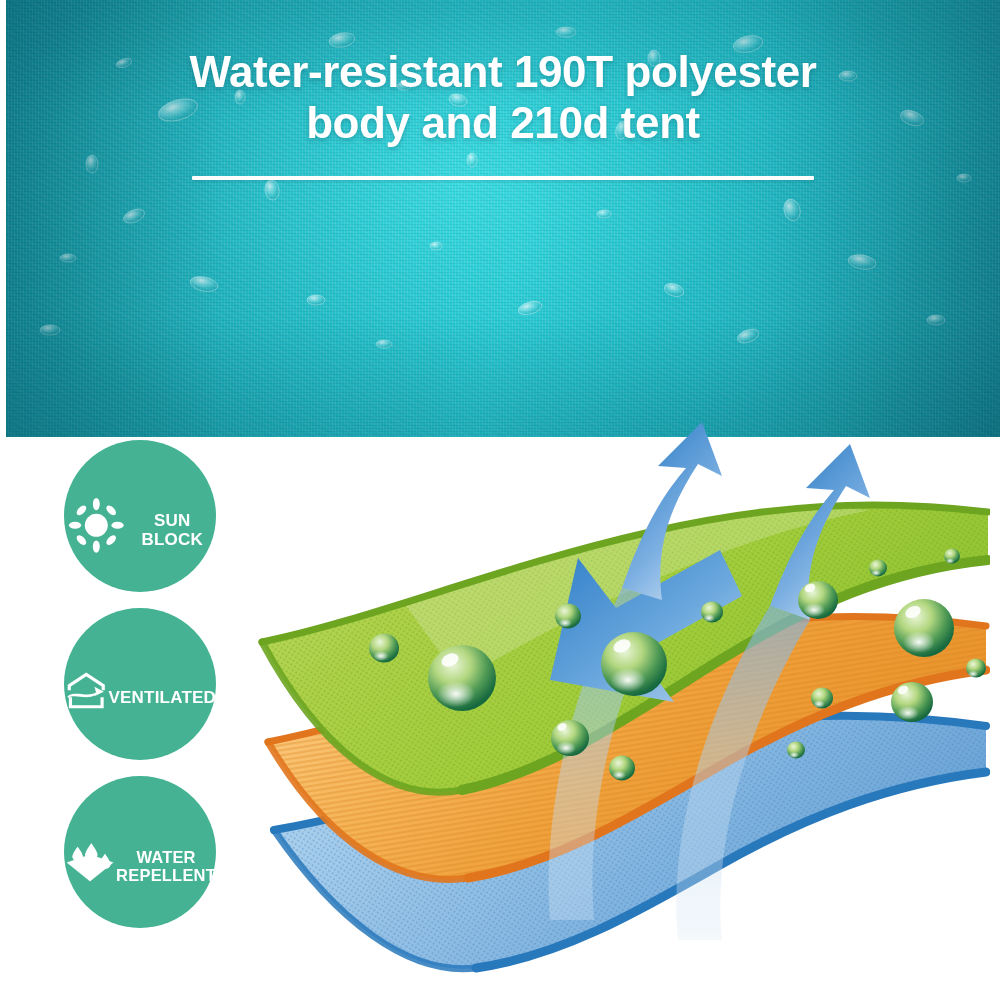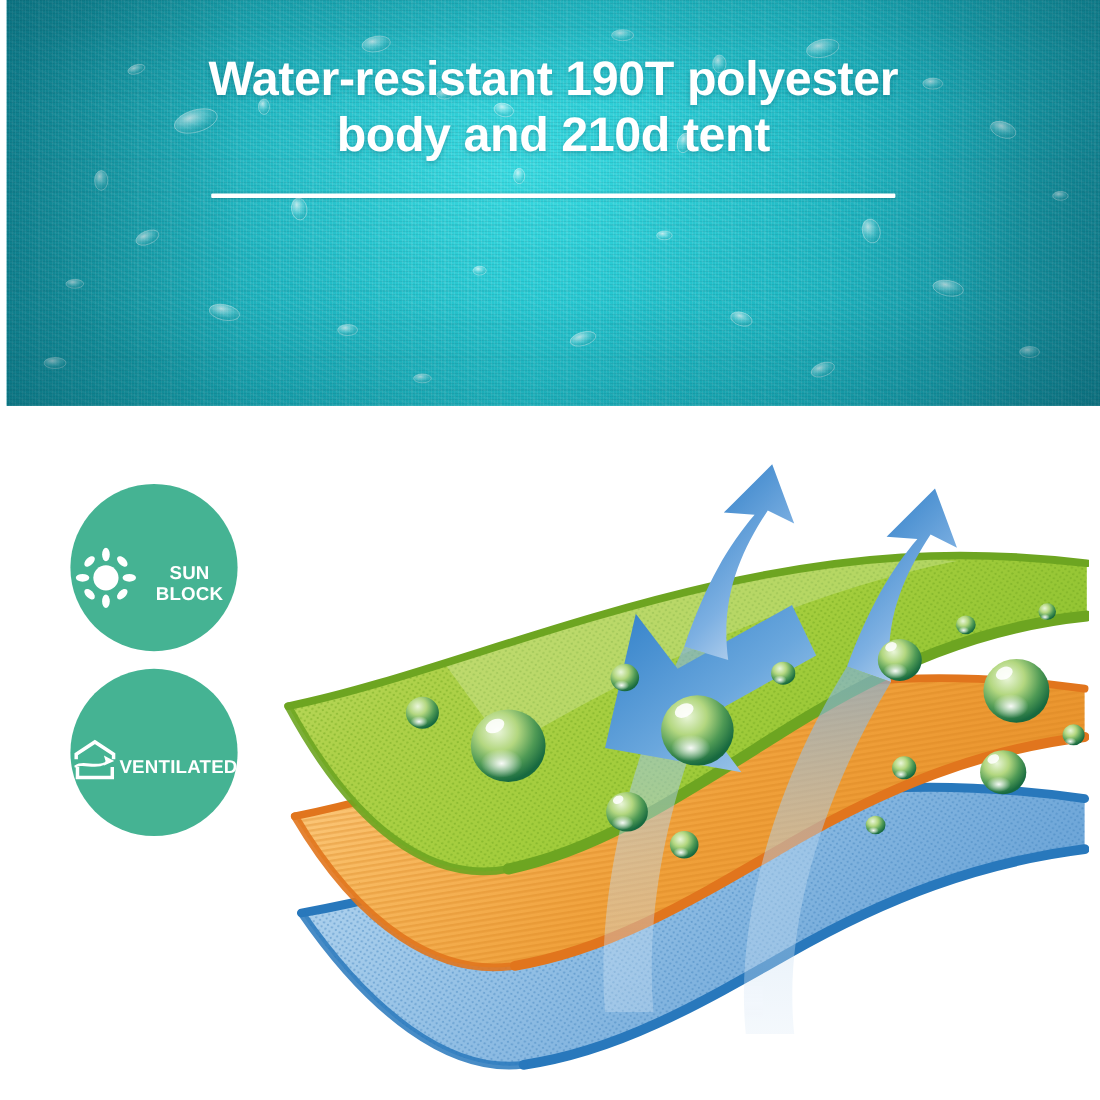--- a/index.html
+++ b/index.html
@@ -20,21 +20,21 @@
     background: #ffffff;
     overflow: hidden;
   }
 
   
   .hero {
     position: absolute;
     left: 6px;
     top: 0;
     width: 994px;
-    height: 369px;
+    height: 437px;
     overflow: hidden;
     background:
       radial-gradient(ellipse 62% 85% at 46% 42%, rgba(60,222,228,0.85) 0%, rgba(46,205,215,0.35) 46%, rgba(20,150,166,0.0) 78%),
       linear-gradient(103deg, #13919f 0%, #17a3ae 16%, #1cb7c2 36%, #21c6cf 52%, #1cb9c4 70%, #1aa9b5 86%, #158f9d 100%);
   }
 
   
   .hero-weave {
     position: absolute;
     inset: -10px;
@@ -237,20 +237,37 @@
         </g>
 
         <g fill="#ffffff">
           <path d="M6 38 C20 27, 40 42, 58 30 L58 30 L55 35 C38 46, 20 33, 7 41 Z"></path>
           <path d="M52 22 L68 30.5 L51.5 38 L54.5 30.5 Z"></path>
         </g>
       </svg>
       <div class="badge-label">VENTILATED</div>
     </div>
 
+    <div class="badge">
+      <svg class="badge-icon-water" viewBox="0 0 84 64">
+
+        <path d="M42 18 L80 31 L42 62 L4 31 Z" fill="#ffffff"></path>
+        <path d="M42 18 L80 31 L42 62 L4 31 Z" fill="none" stroke="#45b393" stroke-width="1.2" opacity="0.35"></path>
+
+        <g fill="#ffffff">
+          <path d="M22 6 C22 6, 13.5 17, 13.5 21.5 C13.5 26, 17.4 29, 22 29 C26.6 29, 30.5 26, 30.5 21.5 C30.5 17, 22 6, 22 6 Z"></path>
+          <path d="M44 0 C44 0, 34 13, 34 18.4 C34 23.8, 38.5 27.4, 44 27.4 C49.5 27.4, 54 23.8, 54 18.4 C54 13, 44 0, 44 0 Z"></path>
+          <path d="M66 17 C66 17, 57 29, 57 33.8 C57 38.6, 61.1 41.8, 66 41.8 C70.9 41.8, 75 38.6, 75 33.8 C75 29, 66 17, 66 17 Z"></path>
+        </g>
+
+        <path d="M42 18 L80 31 L42 62 L4 31 Z" fill="#ffffff" opacity="0.0"></path>
+      </svg>
+      <div class="badge-label small">WATER
+REPELLENT</div>
+    </div>
 
   </div>
 
   <div class="illustration">
     <svg viewBox="0 0 740 570">
       <defs>
 
         <linearGradient id="greenTop" x1="0" y1="0" x2="1" y2="0.5">
           <stop offset="0%" stop-color="#c2dd6c"></stop>
           <stop offset="30%" stop-color="#aed149"></stop>

